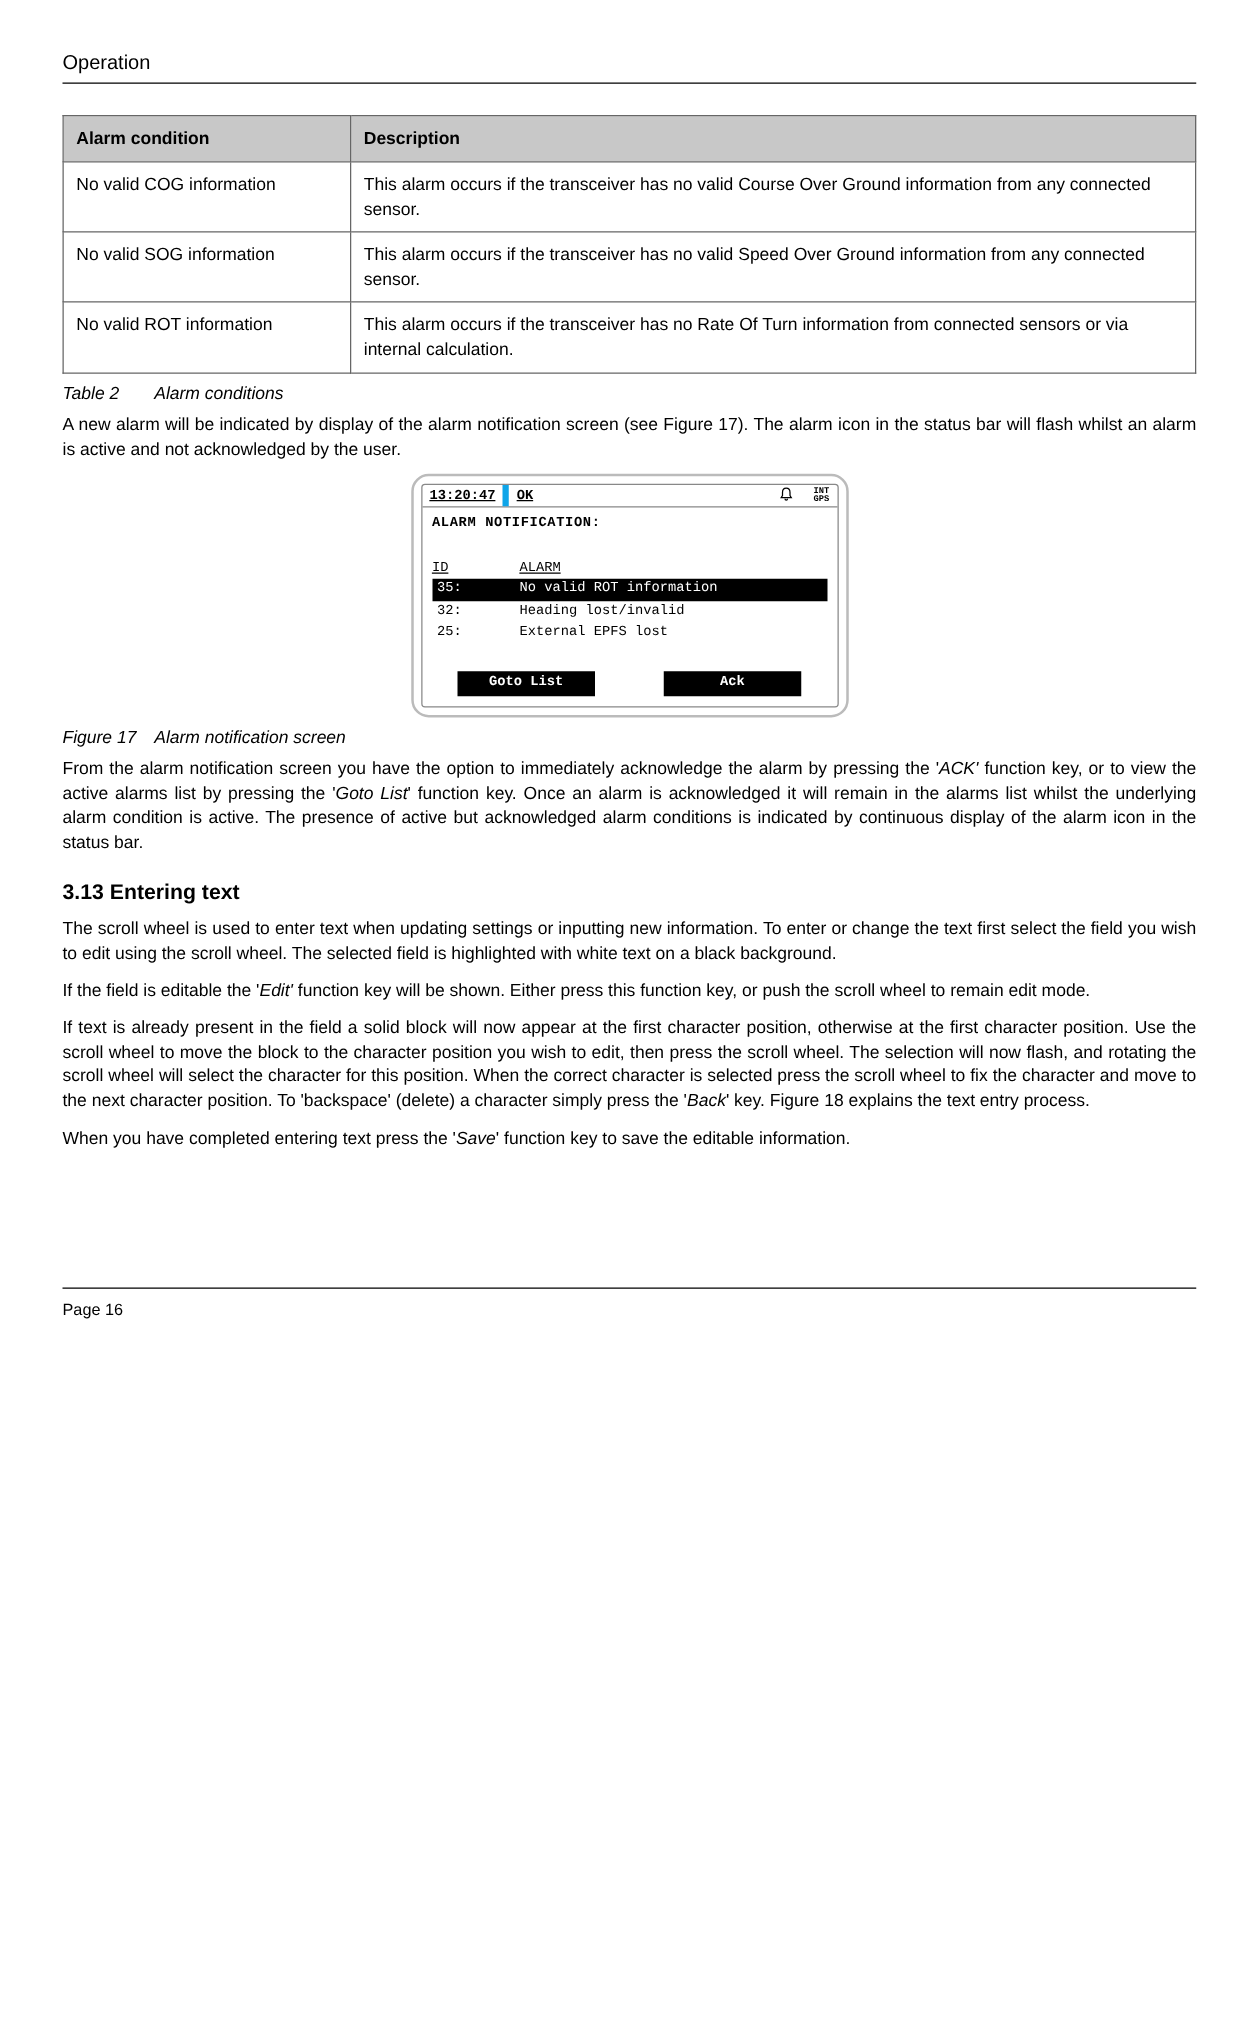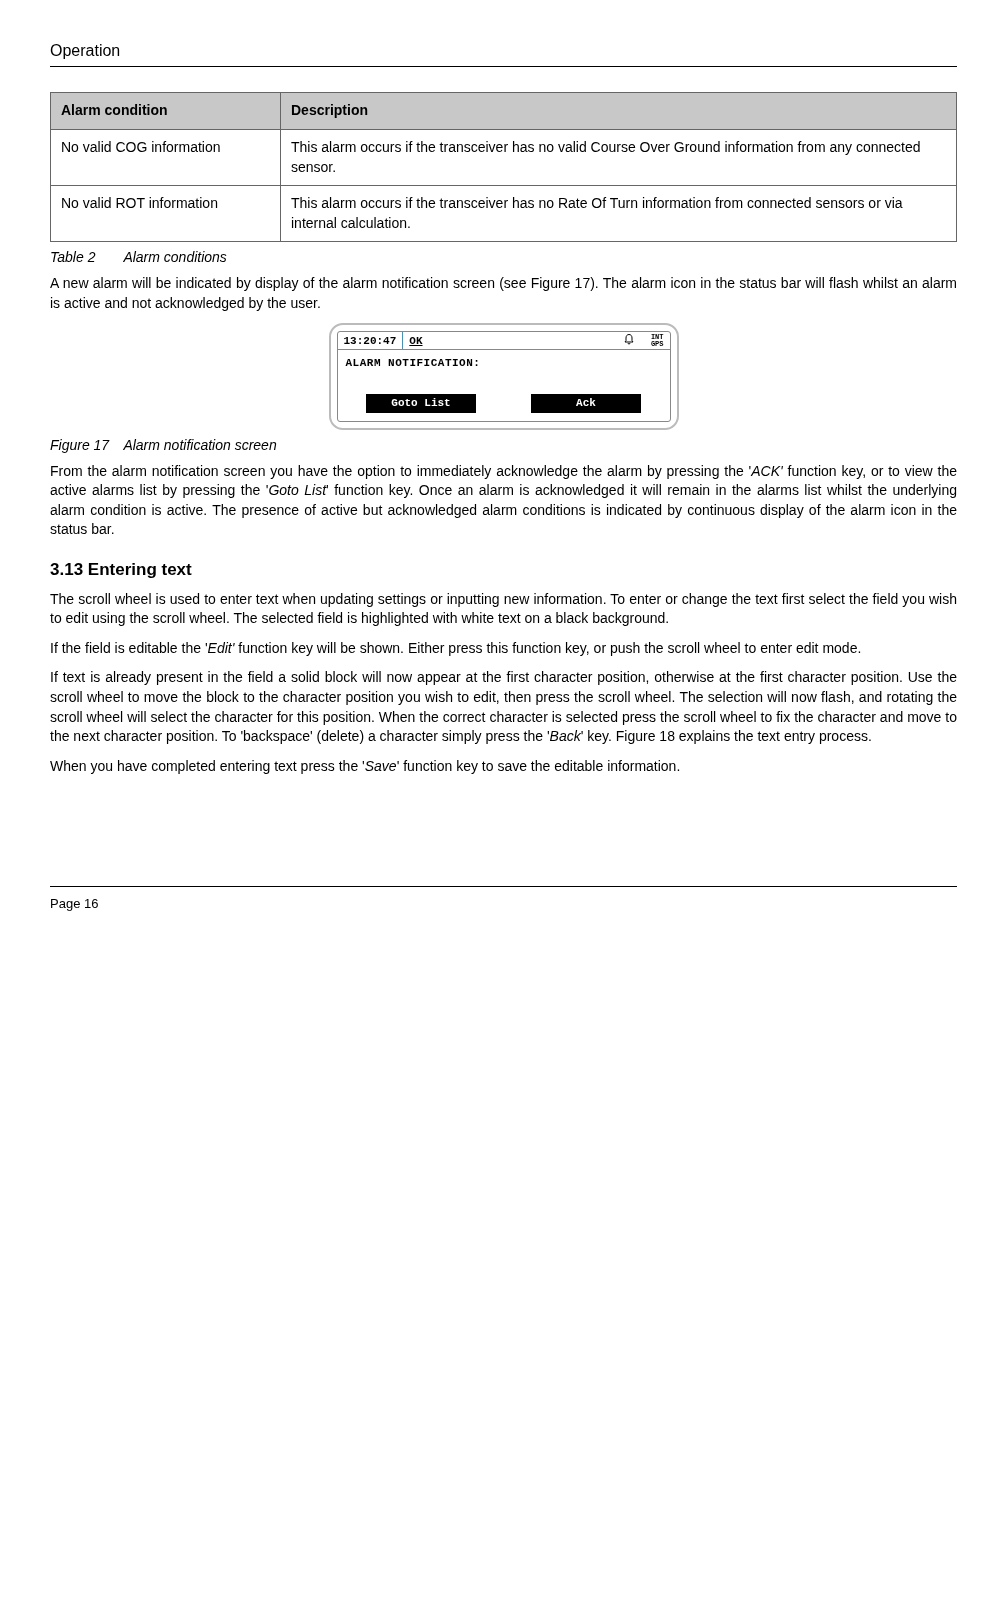--- a/index.html
+++ b/index.html
@@ -71,24 +71,25 @@
     text-align: left;
     padding-bottom: 6px;
   }
   .statusbar {
     display: flex;
     border-bottom: 1px solid #888;
     height: 18px;
     align-items: stretch;
   }
   .status-time {
-    border-right: 1px solid #0ea5e9;
+    border-right: 5px solid #0ea5e9;
     padding: 2px 6px;
     font-weight: bold;
     font-size: 11px;
+    text-decoration: underline;
   }
   .status-ok {
     flex: 1;
     padding: 2px 6px;
     font-weight: bold;
     font-size: 11px;
     text-decoration: underline;
   }
   .status-icons {
     display: flex;
@@ -167,20 +168,24 @@
   <thead>
     <tr>
       <th>Alarm condition</th>
       <th>Description</th>
     </tr>
   </thead>
   <tbody>
     <tr>
       <td>No valid COG information</td>
       <td>This alarm occurs if the transceiver has no valid Course Over Ground information from any connected sensor.</td>
+    </tr>
+    <tr>
+      <td>No valid SOG information</td>
+      <td>This alarm occurs if the transceiver has no valid Speed Over Ground information from any connected sensor.</td>
     </tr>
     <tr>
       <td>No valid ROT information</td>
       <td>This alarm occurs if the transceiver has no Rate Of Turn information from connected sensors or via internal calculation.</td>
     </tr>
   </tbody>
 </table>
 
 <div class="caption">
   <span class="num">Table 2</span>
@@ -202,20 +207,38 @@
               </svg>
           </span>
           <span class="gps-stack">
             <span>INT</span>
             <span>GPS</span>
           </span>
         </div>
       </div>
       <div class="screen-body">
         <div class="screen-title">ALARM NOTIFICATION:</div>
+        <div class="alarm-list">
+          <div class="alarm-head">
+            <span>ID</span>
+            <span>ALARM</span>
+          </div>
+          <div class="alarm-row highlight">
+            <span>35:</span>
+            <span>No valid ROT information</span>
+          </div>
+          <div class="alarm-row">
+            <span>32:</span>
+            <span>Heading lost/invalid</span>
+          </div>
+          <div class="alarm-row">
+            <span>25:</span>
+            <span>External EPFS lost</span>
+          </div>
+        </div>
         <div class="fn-keys">
           <div class="fn-key">Goto List</div>
           <div class="fn-key">Ack</div>
         </div>
       </div>
     </div>
   </div>
 </div>
 
 <div class="caption">
@@ -228,21 +251,21 @@
 </p>
 
 <div class="section-head">
   <span>3.13</span>
   <span>Entering text</span>
 </div>
 
 <p class="body">The scroll wheel is used to enter text when updating settings or inputting new information. To enter or change the text first select the field you wish to edit using the scroll wheel. The selected field is highlighted with white text on a black background.</p>
 
 <p class="body">
-  <span>If the field is editable the '</span><em class="i">Edit'</em><span> function key will be shown. Either press this function key, or push the scroll wheel to enter edit mode.</span>
+  <span>If the field is editable the '</span><em class="i">Edit'</em><span> function key will be shown. Either press this function key, or push the scroll wheel to remain edit mode.</span>
 </p>
 
 <p class="body">
   <span>If text is already present in the field a solid block will now appear at the first character position, otherwise at the first character position. Use the scroll wheel to move the block to the character position you wish to edit, then press the scroll wheel. The selection will now flash, and rotating the scroll wheel will select the character for this position. When the correct character is selected press the scroll wheel to fix the character and move to the next character position. To 'backspace' (delete) a character simply press the '</span><em class="i">Back</em><span>' key. Figure 18 explains the text entry process.</span>
 </p>
 
 <p class="body">
   <span>When you have completed entering text press the '</span><em class="i">Save</em><span>' function key to save the editable information.</span>
 </p>
 

